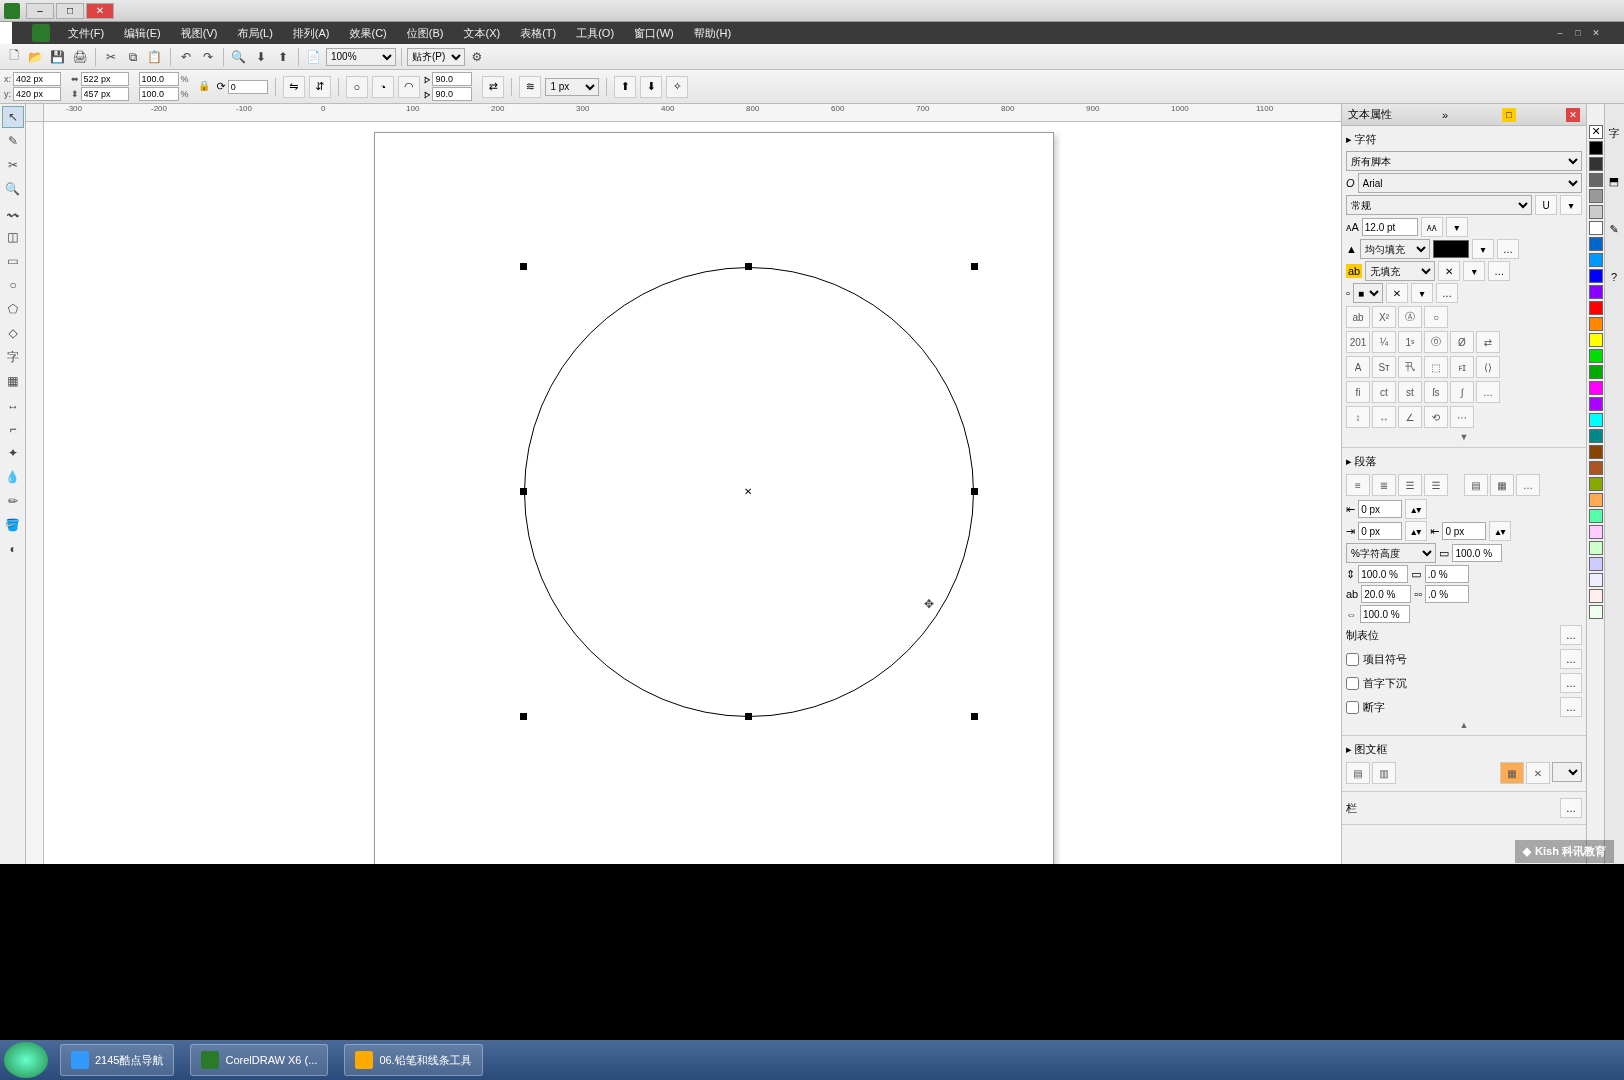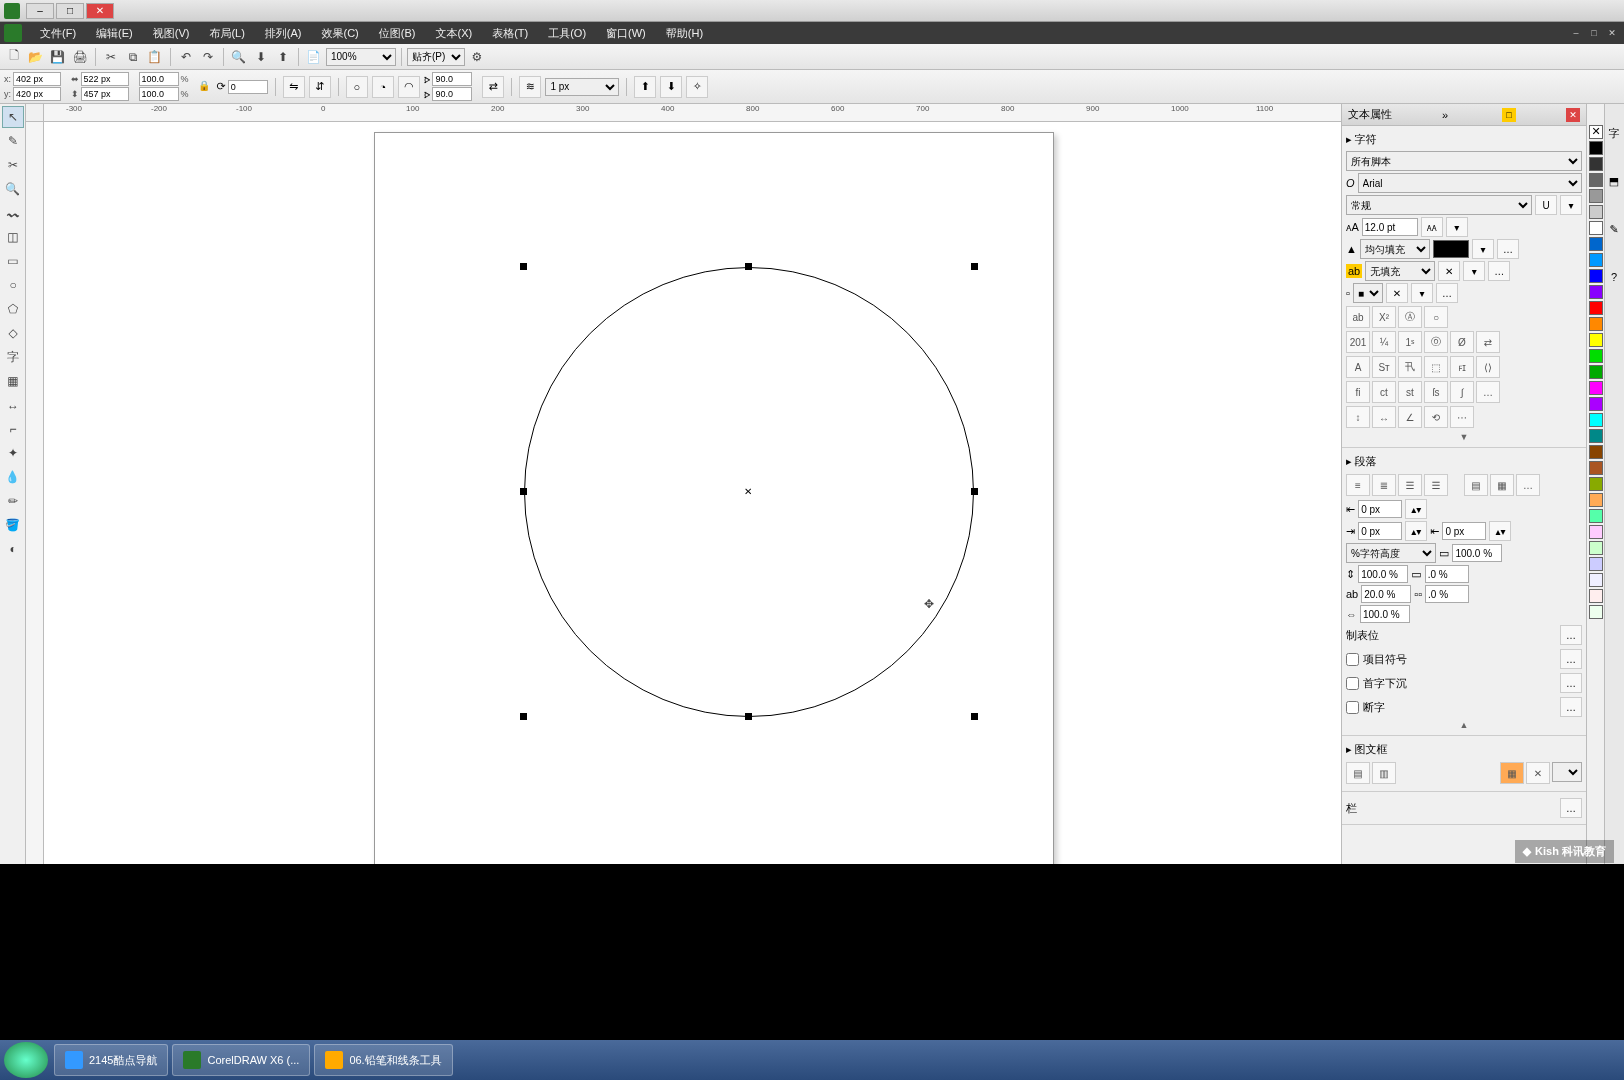--- a/index.html
+++ b/index.html
@@ -7,21 +7,21 @@
 
 
 .titlebar { height: 22px; background: linear-gradient(#e8e8e8, #d0d0d0); display: flex; align-items: center; padding: 0 4px; border-bottom: 1px solid #999; }
 .titlebar .app-icon { width: 16px; height: 16px; background: #2a7a2a; border-radius: 2px; margin-right: 6px; }
 .titlebar .title-text { flex: 1; color: #333; }
 .titlebar .win-btns { display: flex; gap: 2px; }
 .titlebar .win-btn { width: 28px; height: 16px; background: #ddd; border: 1px solid #aaa; display: flex; align-items: center; justify-content: center; font-size: 10px; }
 .titlebar .win-btn.close { background: #d44; color: #fff; }
 
 
-.menubar { height: 22px; background: #3a3a3a; display: flex; align-items: center; padding: 0 4px; }
+.menubar { height: 22px; background: #3a3a3a; display: flex; align-items: center; padding: 0 20px; margin-left: 12px; }
 .menubar .menu-logo { width: 18px; height: 18px; background: #2a7a2a; border-radius: 2px; margin-right: 8px; }
 .menubar .menu-item { color: #eee; padding: 0 10px; cursor: pointer; }
 .menubar .doc-btns { margin-left: auto; display: flex; gap: 2px; }
 .menubar .doc-btn { width: 16px; height: 14px; color: #ccc; font-size: 9px; display: flex; align-items: center; justify-content: center; }
 
 
 .std-toolbar { height: 26px; background: linear-gradient(#f5f5f5, #e5e5e5); border-bottom: 1px solid #bbb; display: flex; align-items: center; padding: 0 4px; gap: 2px; }
 .tb-btn { width: 20px; height: 20px; border: 1px solid transparent; display: flex; align-items: center; justify-content: center; font-size: 12px; color: #444; }
 .tb-sep { width: 1px; height: 18px; background: #bbb; margin: 0 3px; }
 .tb-select { height: 18px; border: 1px solid #aaa; font-size: 10px; }
@@ -89,21 +89,21 @@
 
 .color-status { position: absolute; bottom: 38px; left: 0; right: 0; height: 18px; background: #f0f0f0; border-top: 1px solid #bbb; display: flex; align-items: center; padding: 0 4px; }
 .cs-sw { width: 14px; height: 14px; border: 1px solid #666; margin: 0 1px; }
 .status-bar { position: absolute; bottom: 20px; left: 0; right: 0; height: 18px; background: #f0f0f0; border-top: 1px solid #bbb; display: flex; align-items: center; padding: 0 6px; font-size: 10px; color: #444; }
 .info-bar { position: absolute; bottom: 0; left: 0; right: 0; height: 20px; background: #f0f0f0; border-top: 1px solid #bbb; display: flex; align-items: center; padding: 0 6px; font-size: 10px; color: #555; }
 
 
 .extra-area { position: absolute; top: 864px; left: 0; right: 0; bottom: 0; background: #000; }
 .taskbar { position: absolute; bottom: 0; left: 0; right: 0; height: 40px; background: linear-gradient(#4a6a9a,#2a4a7a); display: flex; align-items: center; }
 .tb-start { width: 44px; height: 36px; margin: 0 4px; background: radial-gradient(#6fc,#284); border-radius: 50%; }
-.tb-app { height: 32px; padding: 0 10px; margin: 0 2px; background: rgba(255,255,255,0.15); border: 1px solid rgba(255,255,255,0.3); display: flex; align-items: center; gap: 6px; color: #fff; font-size: 11px; border-radius: 3px; }
+.tb-app { height: 32px; padding: 0 10px; margin: 0 8px; background: rgba(255,255,255,0.15); border: 1px solid rgba(255,255,255,0.3); display: flex; align-items: center; gap: 6px; color: #fff; font-size: 11px; border-radius: 3px; }
 .tb-app .ticon { width: 18px; height: 18px; background: #2a7a2a; border-radius: 2px; }
 .watermark { position: absolute; right: 10px; top: 840px; color: #fff; font-size: 16px; font-weight: bold; background: rgba(0,0,0,0.3); padding: 4px 8px; display:flex; align-items:center; gap:4px;}
 </style>
 </head>
 <body>
 
 <div class="titlebar">
   <div class="app-icon"></div>
   <div class="win-btns">
     <div class="win-btn">–</div>
@@ -206,21 +206,21 @@
         <input class="coord-val" style="width: 40px;" value="90.0">
       </div>
     <div class="coord-row">
         <span>⦠</span>
         <input class="coord-val" style="width: 40px;" value="90.0">
       </div>
   </div>
   <div class="prop-btn">⇄</div>
   <div class="tb-sep"></div>
   <div class="prop-btn">≋</div>
-  <select class="tb-select" style="width:74px"><option>1 px</option></select>
+  <select class="tb-select" style="width:54px"><option>1 px</option></select>
   <div class="tb-sep"></div>
   <div class="prop-btn">⬆</div>
   <div class="prop-btn">⬇</div>
   <div class="prop-btn">✧</div>
 </div>
 
 <div class="main-area">
 
   <div class="toolbox">
     <div class="tool-btn active">↖</div>

